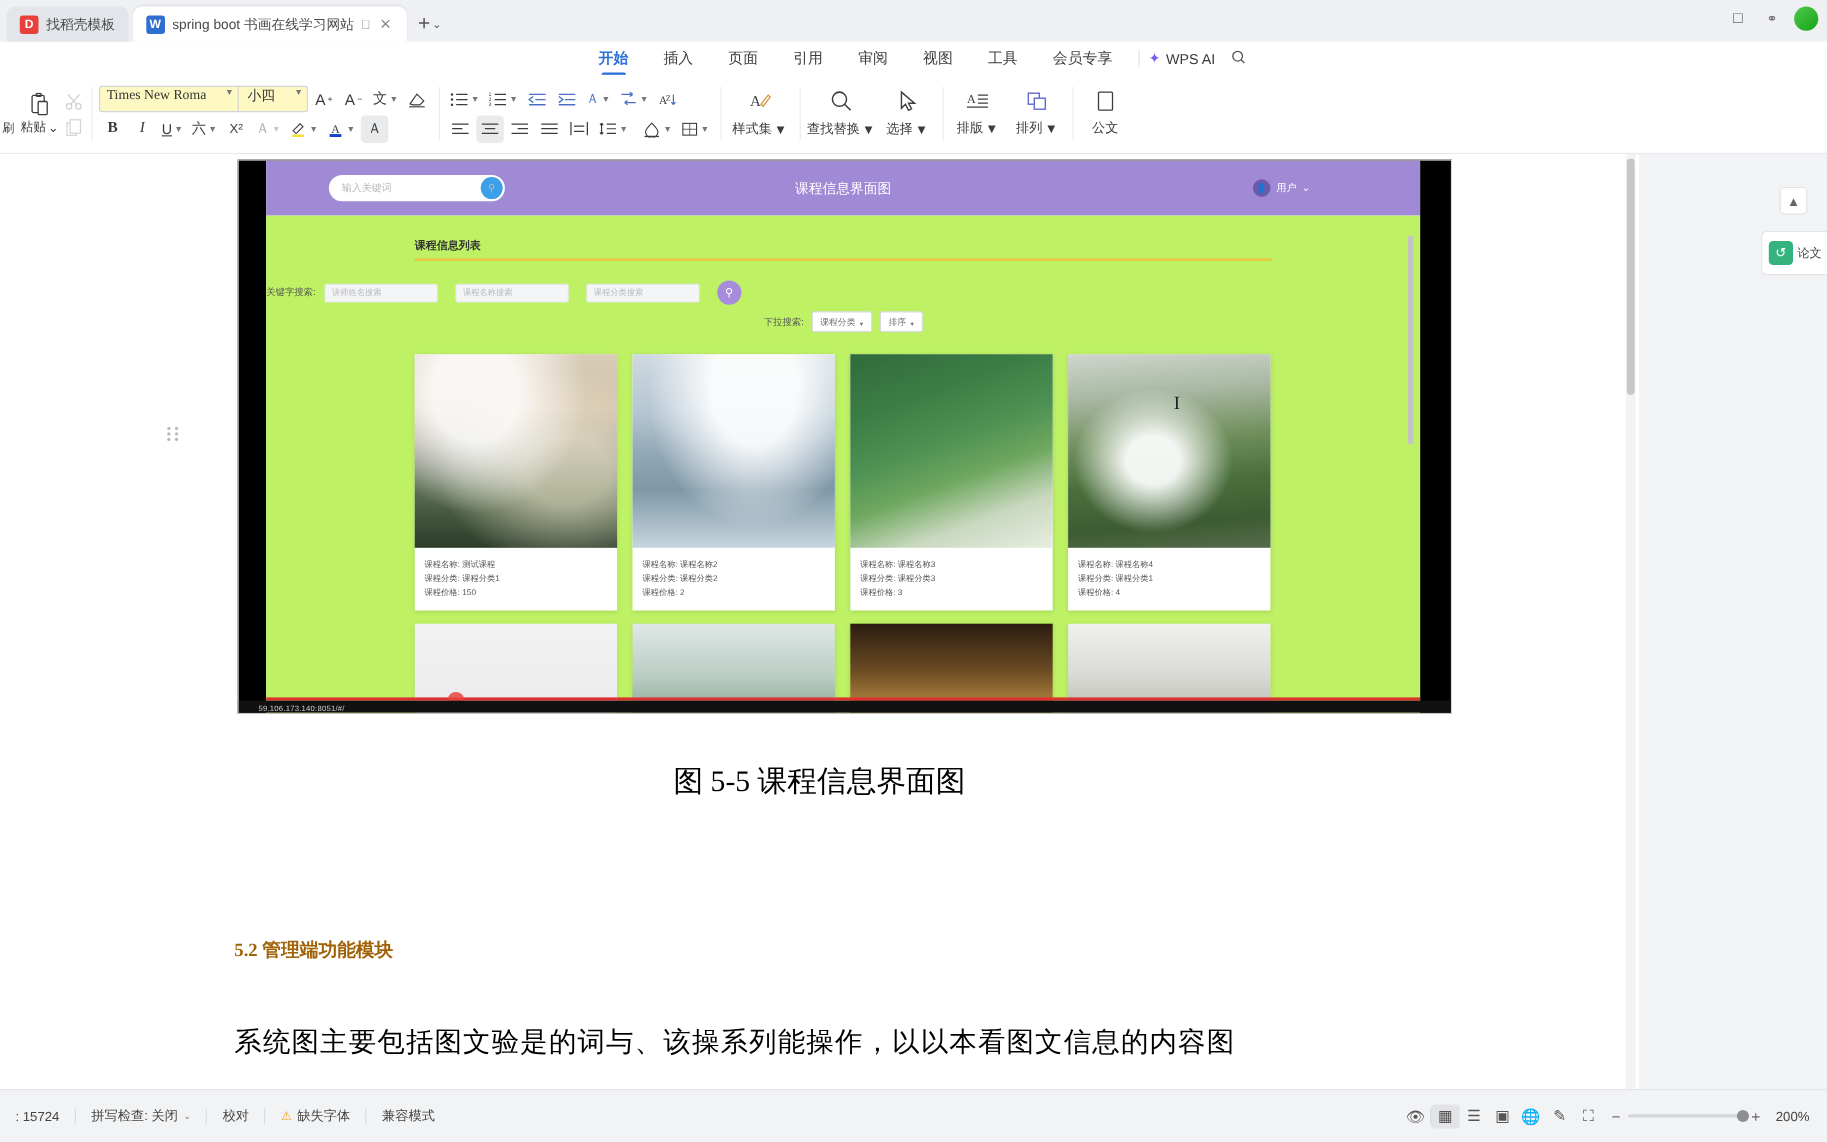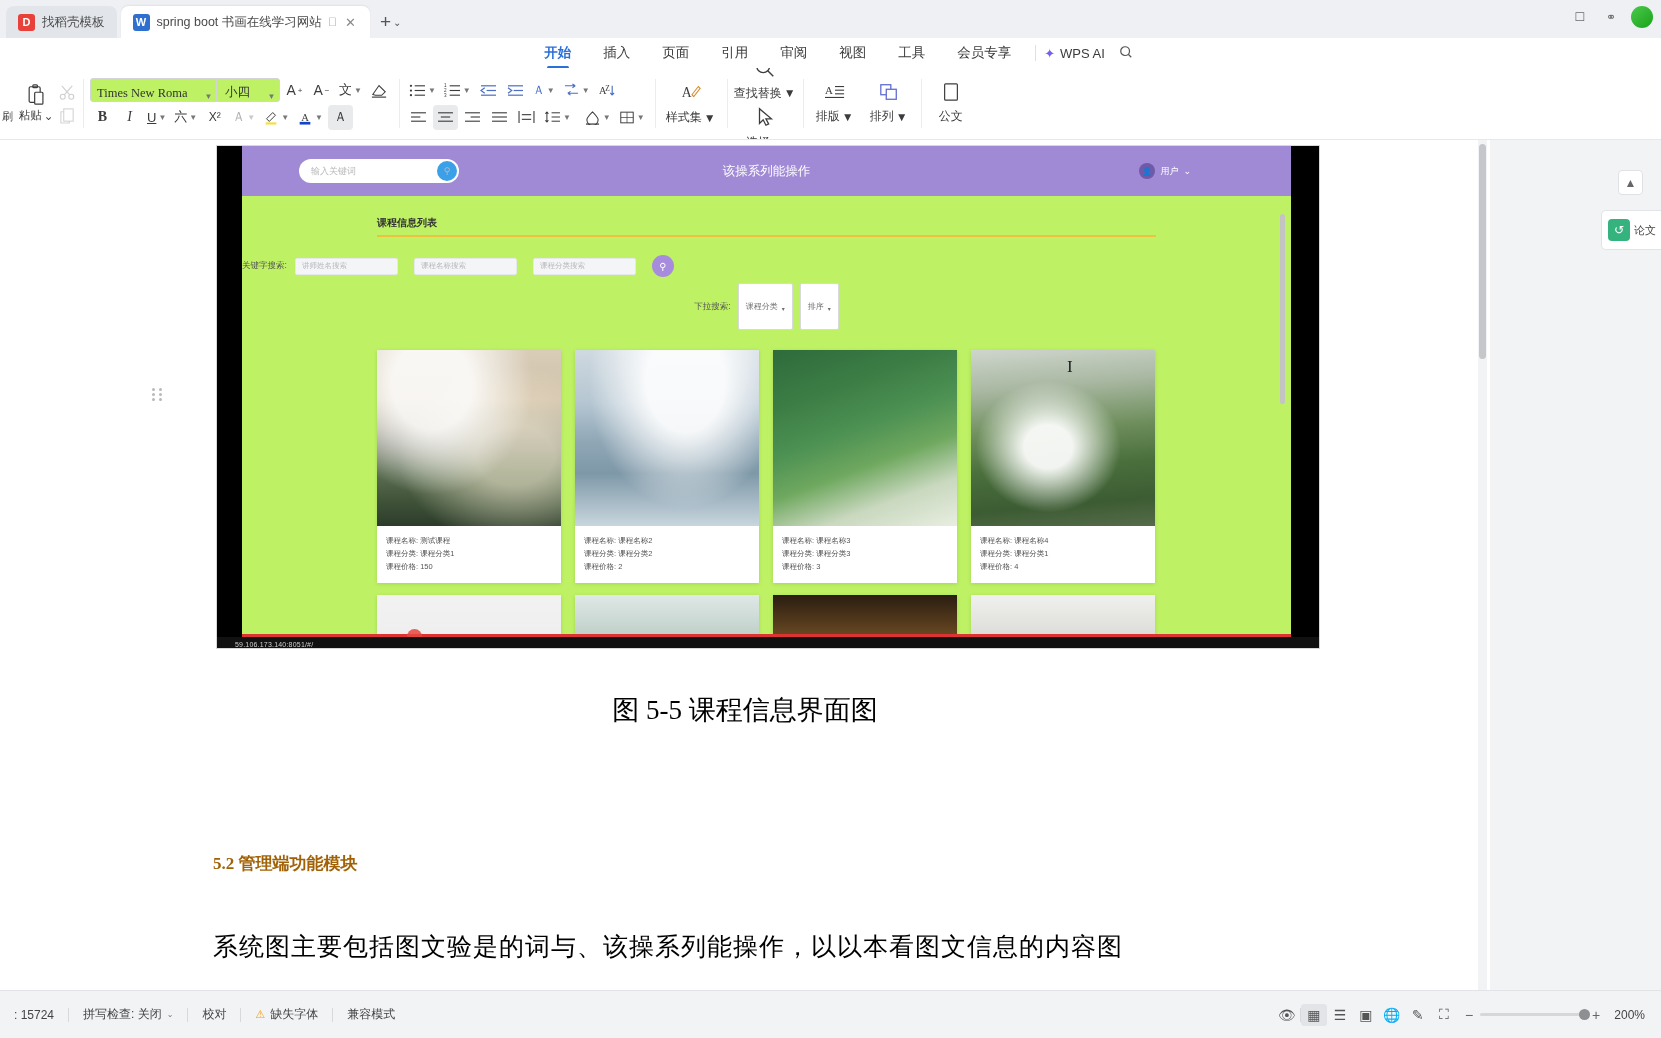--- a/index.html
+++ b/index.html
@@ -49,21 +49,21 @@
   .rgroup{ display:flex; flex-direction:column; justify-content:center; padding:0 7px;
            position:relative; }
   .rgroup + .rgroup::before{ content:""; position:absolute; left:0; top:11px; bottom:11px; width:1px; background:#ececec; }
   .rrow{ display:flex; align-items:center; gap:2px; height:27px; }
   .btn{ display:flex; align-items:center; justify-content:center; gap:2px; height:25px; min-width:25px;
         padding:0 3px; border-radius:4px; color:#3c3c3c; font-size:12px; white-space:nowrap;}
   .btn.on{ background:#e9eaec; }
   .btn .car{ font-size:8px; color:#777; }
   .ico{ display:inline-flex; align-items:center; justify-content:center; }
   .dim{ opacity:.35; }
-  .fontbox{ display:flex; align-items:flex-end; height:24px; border:1px solid #d2d4d8; border-radius:3px; background:#bef264;}
+  .fontbox{ display:flex; align-items:flex-start; height:24px; border:1px solid #d2d4d8; border-radius:3px; background:#fef9c3;}
   .fontname{ width:110px; padding:0 4px 0 6px; font-size:12.5px; color:#333; overflow:hidden; white-space:nowrap;
              font-family:"Liberation Serif",serif;}
   .fb-sep{ width:1px; align-self:stretch; background:#d2d4d8; }
   .fontsize{ width:47px; padding:0 2px 0 8px; font-size:12.5px; color:#333; }
   .fb-car{ width:15px; text-align:center; font-size:8px; color:#777; }
   
   .bigbtn{ display:flex; flex-direction:column; align-items:center; justify-content:center;
            height:58px; width:42px; font-size:11.5px; color:#3c3c3c; gap:2px;}
   .bigbtn .lbl{ display:flex; align-items:center; gap:2px; font-size:11.5px;}
   
@@ -109,21 +109,21 @@
   .panel{ margin:0 135px; }
   .panel-title{ font-size:10px; font-weight:bold; color:#333; padding-bottom:5px; }
   .panel-rule{ height:2px; background:#f0c040; }
   .filters{ display:flex; align-items:center; gap:0; margin:18px 0 0 0; font-size:8.5px; color:#555;}
   .flabel{ margin-right:8px; }
   .finput{ width:103px; height:17px; background:#f4f5f7; border:1px solid #e7e8ea; border-radius:2px;
            display:flex; align-items:center; padding-left:6px; color:#b7b9bd; font-size:7.5px; margin-right:16px;}
   .fsearch{ width:22px;height:22px;border-radius:50%;background:#a78bdc;
             display:flex;align-items:center;justify-content:center;color:#fff;font-size:10px;}
   .dd-row{ display:flex; align-items:center; justify-content:center; gap:7px; margin-top:6px; font-size:8.5px; color:#555;}
-  .dd{ border:1px solid #d7d9dd; border-radius:2px; padding:17px 7px; color:#6f6f6f; font-size:8px;
+  .dd{ border:1px solid #d7d9dd; border-radius:2px; padding:3px 7px; color:#6f6f6f; font-size:8px;
        display:flex; align-items:flex-end; gap:4px; background:#fff;}
   .dd .car{ font-size:6px; }
 
   .cards{ display:flex; gap:14px; margin:20px 135px 0; }
   .card{ width:184px; background:#fff; box-shadow:0 1px 4px rgba(0,0,0,.13); }
   .card .thumb{ height:176px; position:relative; overflow:hidden; }
   .card .meta{ padding:8px 9px 10px; font-size:7.5px; color:#555; line-height:1.75; }
   .row2{ display:flex; gap:14px; margin:12px 135px 0; }
   .card2{ width:184px; height:120px; background:#fff; box-shadow:0 1px 4px rgba(0,0,0,.13); overflow:hidden;}
   .urlbar{ position:absolute; left:0; bottom:0; width:100%; height:11px; background:#111; }
@@ -451,21 +451,21 @@
             <text x="2" y="17" font-size="15" fill="#3c3c3c" font-family="serif">A</text>
             <path d="M13 15 L20 6 L22 8 L15 17 Z" fill="none" stroke="#d98f2e" stroke-width="1.2"></path>
           </svg>
       </span>
       <span class="lr">
           <span>样式集</span>
           <span class="car">▼</span>
         </span>
     </div>
   </div>
-  <div class="rgroup" style="flex-direction:column;align-items:center;gap:4px;">
+  <div class="rgroup" style="flex-direction:row;align-items:center;gap:4px;">
     <div class="labelbtn" style="width:62px;">
       <span>
         <svg width="22" height="22" viewBox="0 0 24 24">
             <circle cx="10" cy="10" r="7" fill="none" stroke="#3c3c3c" stroke-width="1.5"></circle>
             <line x1="15" y1="15" x2="21" y2="21" stroke="#3c3c3c" stroke-width="1.5"></line>
           </svg>
       </span>
       <span class="lr">
           <span>查找替换</span>
           <span class="car">▼</span>
@@ -539,21 +539,21 @@
     </div>
 
     <div class="embed">
       <div class="site">
 
         <div class="site-top">
           <div class="searchpill">
             <span>输入关键词</span>
             <span class="searchbtn">⚲</span>
           </div>
-          <div class="site-title">该操系列能操作</div>
+          <div class="site-title">课程信息界面图</div>
           <div class="site-user">
             <span class="u-av">👤</span>
             <span>用户</span>
             <span>⌄</span>
           </div>
         </div>
 
 
         <div class="site-body">
           <div class="panel">

